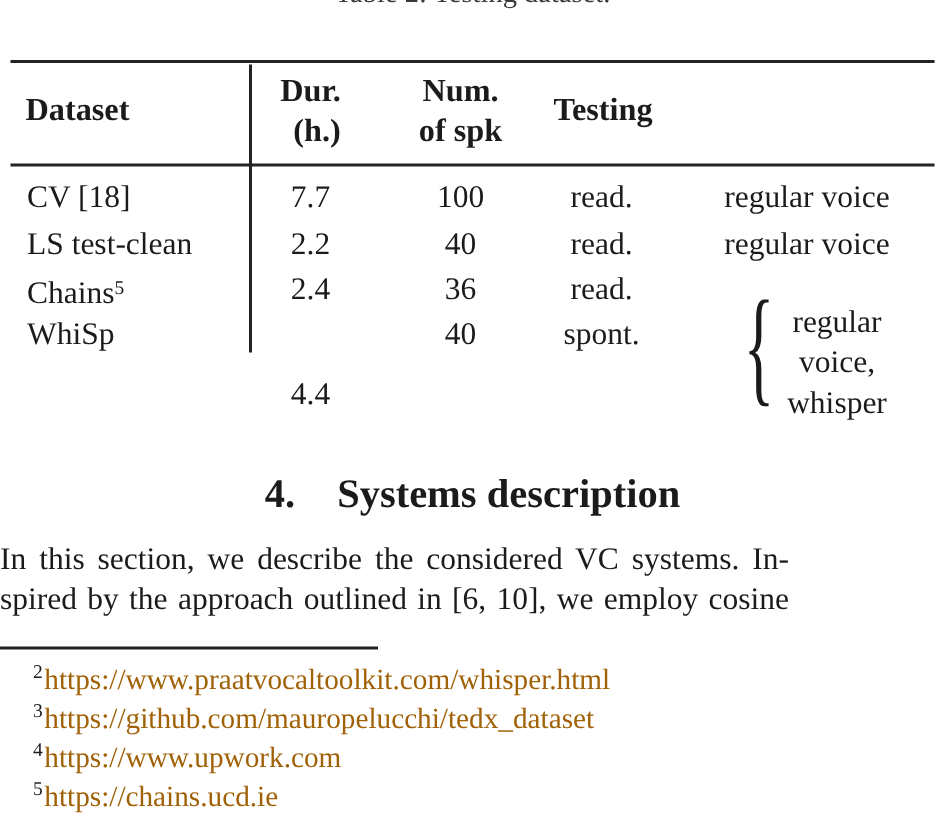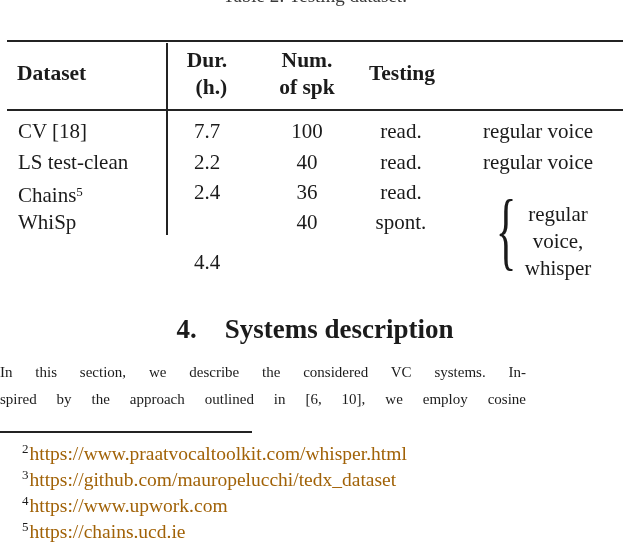--- a/index.html
+++ b/index.html
@@ -28,21 +28,21 @@
            font-size:86px; line-height:96px;
            transform:translateX(-50%) scaleX(0.5); }
   .brace-lines { position:absolute; left:558px; top:185px;
                  transform:translateX(-50%); text-align:center;
                  font-size:21px; line-height:27px; white-space:nowrap;margin-top:16px; }
 
   .heading { position:absolute; left:0; right:0; top:314px; text-align:center;
              font-weight:bold; font-size:27px; line-height:30px; }
   .heading .title { margin-left:28px; }
 
-  .para-line { position:absolute; left:0; width:526px; font-size:15px; line-height:26px;
+  .para-line { position:absolute; left:0; width:526px; font-size:21px; line-height:26px;
                text-align:justify; text-align-last:justify; }
   .line1 { top:359px; }
   .line2 { top:386px; }
 
   .fn { position:absolute; left:22px; font-size:19.5px; line-height:25px; white-space:nowrap; }
   .fn sup { font-size:13px; line-height:0; margin-right:1px; }
   .fn .url { color:#a16207; text-decoration:none; }
   .fn1 { top:441px; } .fn2 { top:467px; } .fn3 { top:493px; } .fn4 { top:519px; }
 </style>
 </head>

